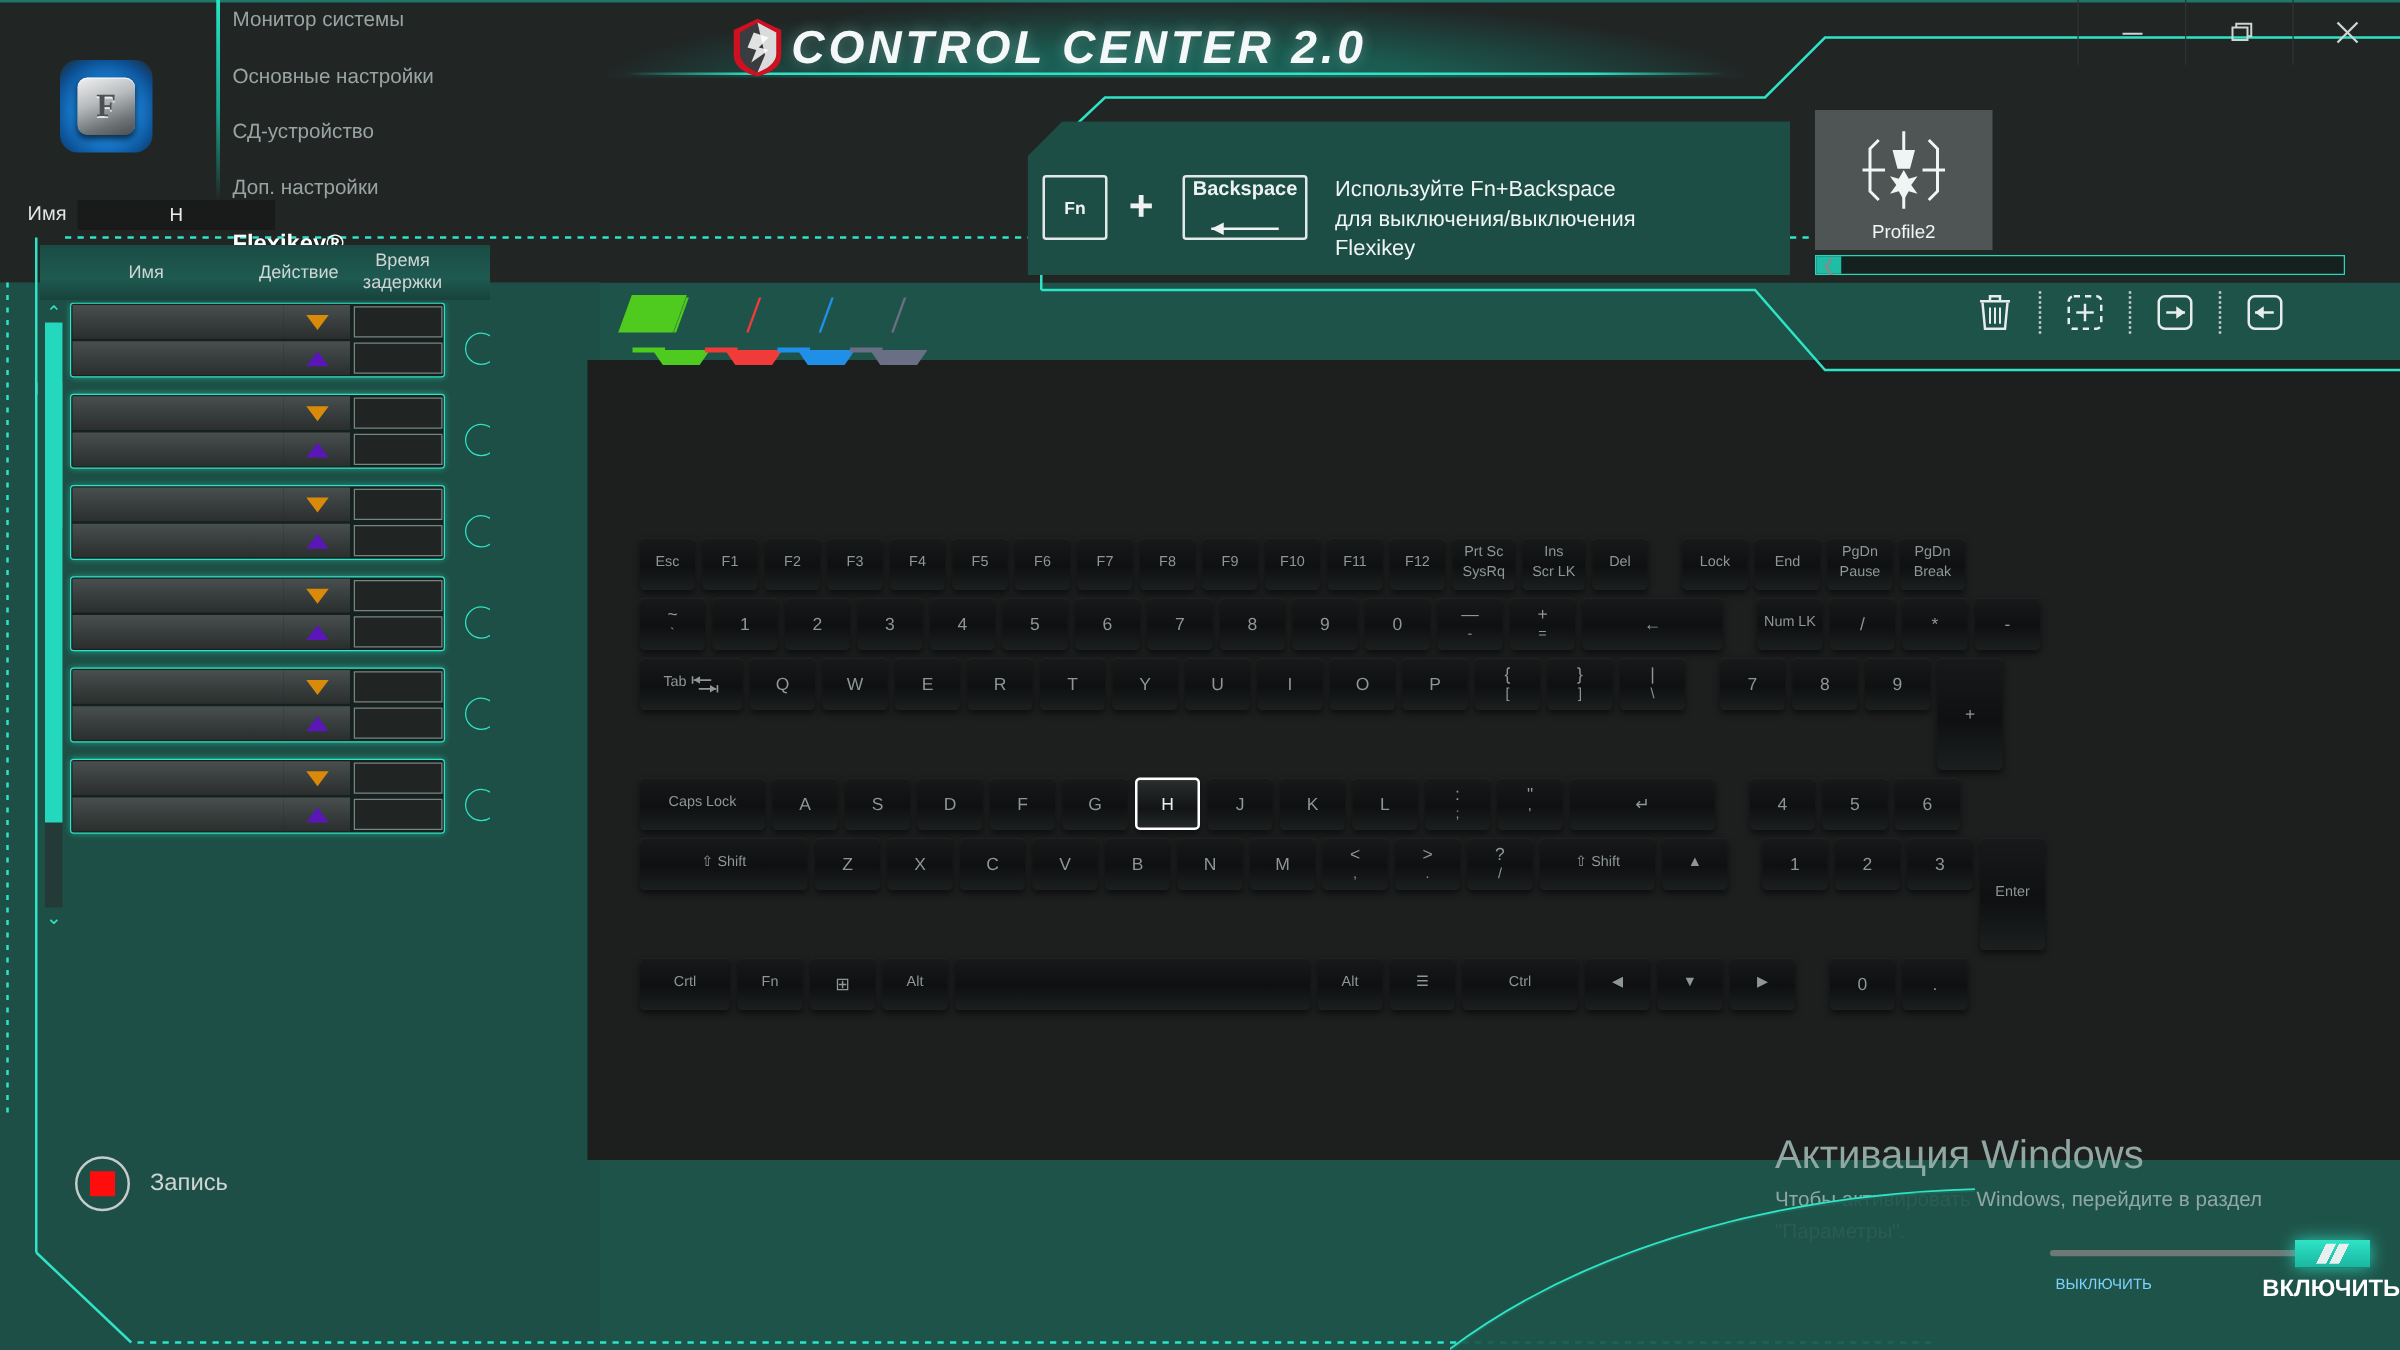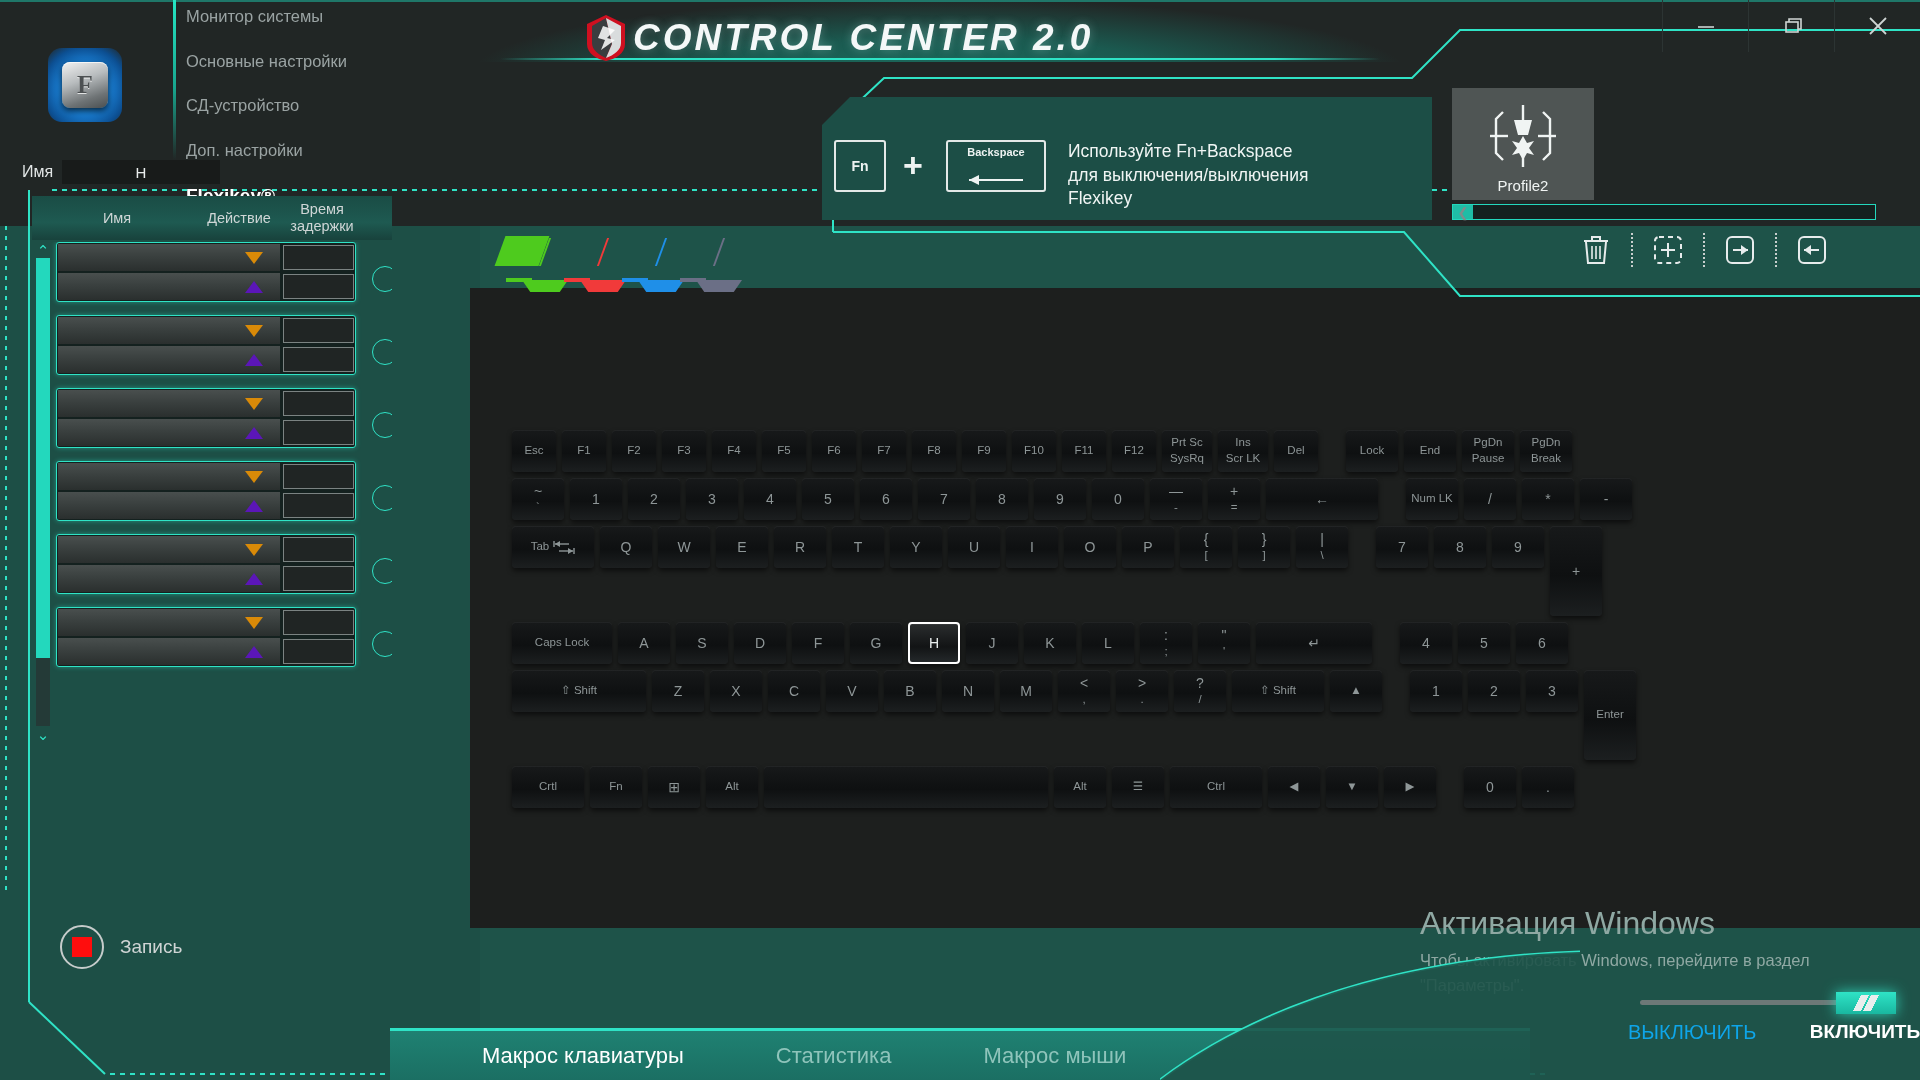--- a/index.html
+++ b/index.html
@@ -176,21 +176,21 @@
     background:#1c4e46;
     clip-path: polygon(28px 0, 610px 0, 610px 123px, 0 123px, 0 28px);
   }
   .keycap-o {
     position:absolute; border:2px solid #e3e9e8; border-radius:3px;
     display:flex; align-items:center; justify-content:center; color:#eef3f2;
   }
   .kc-fn { left:834px; top:140px; width:52px; height:52px; font-size:14px; font-weight:bold; }
   .kc-plus { position:absolute; left:903px; top:148px; font-size:34px; color:#eef3f2; font-weight:bold; line-height:1; }
   .kc-bksp { left:946px; top:140px; width:100px; height:52px; flex-direction:column; }
-  .kc-bksp .lbl { font-size:11px; font-weight:bold; margin-bottom:16px; }
+  .kc-bksp .lbl { font-size:16px; font-weight:bold; margin-bottom:16px; }
   .fn-text {
     position:absolute; left:1068px; top:140px; width:330px;
     font-size:17.5px; line-height:1.35; color:#f0f5f4;
   }
 
   
   .profile-card {
     position:absolute; left:1452px; top:88px; width:142px; height:112px;
     background:#4f5554; display:flex; flex-direction:column;
     align-items:center; justify-content:flex-end; padding-bottom:6px;
@@ -271,21 +271,21 @@
     box-shadow: 0 0 14px rgba(47,227,198,.85);
     display:flex; align-items:center; justify-content:center;
   }
   .tg-knob .slash {
     width:26px; height:16px;
     background: linear-gradient(100deg, rgba(255,255,255,0) 0 18%, #e9eeee 18% 46%, rgba(255,255,255,0) 46% 54%, #e9eeee 54% 82%, rgba(255,255,255,0) 82%);
     transform: skewX(-18deg);
   }
   .tg-off {
     position:absolute; left:-12px; top:20px; width:110px; text-align:center;
-    font-size:20px; color:#0ea5e9; line-height:1.25;
+    font-size:12px; color:#7dd3fc; line-height:1.25;
   }
   .tg-on {
     position:absolute; left:166px; top:20px; width:118px; text-align:center;
     font-size:19px; color:#ffffff; font-weight:600; line-height:1.25;
   }
 
   .bottombar {
     position:absolute; left:390px; top:1028px; width:1140px; height:52px;
     background: linear-gradient(180deg,#1f8172 0%, #1b6f63 100%);
     border-top:3px solid #2fe3c6;
@@ -996,24 +996,19 @@
 
   <div class="toggle-wrap">
     <div class="tg-track"></div>
     <div class="tg-knob">
       <div class="slash"></div>
     </div>
     <div class="tg-off">ВЫКЛЮЧИТЬ</div>
     <div class="tg-on">ВКЛЮЧИТЬ</div>
   </div>
 
-  <div class="bottombar">
-    <div class="bb-tab active">Макрос клавиатуры</div>
-    <div class="bb-tab">Статистика</div>
-    <div class="bb-tab">Макрос мыши</div>
-  </div>
 
   <svg class="bb-sweep" viewBox="0 0 420 150">
     <path d="M0,150 C120,60 280,26 420,22" fill="none" stroke="#2fe3c6" stroke-width="3"></path>
     <path d="M0,150 C120,60 280,26 420,22 L420,150 Z" fill="#1e5349" opacity=".9"></path>
   </svg>
 
 </div>
 
 </body></html>

